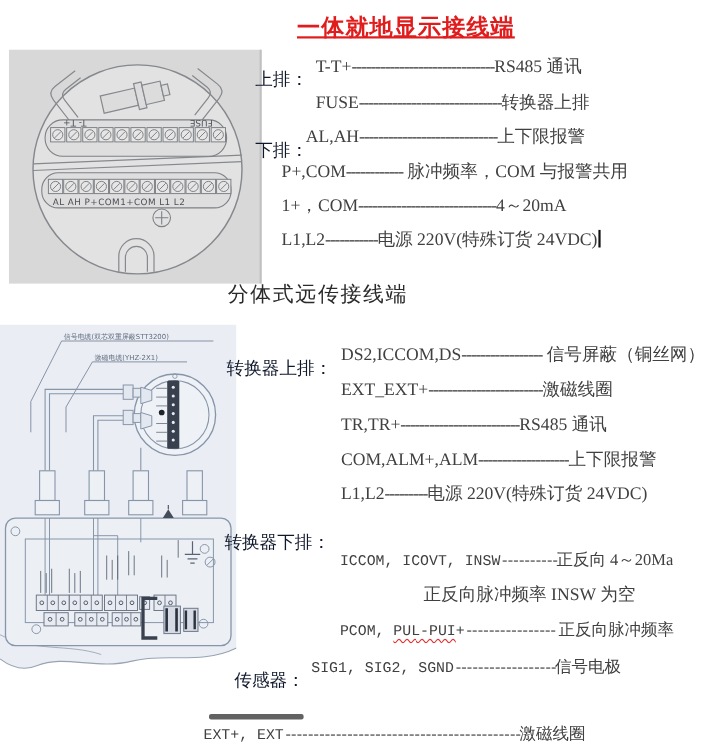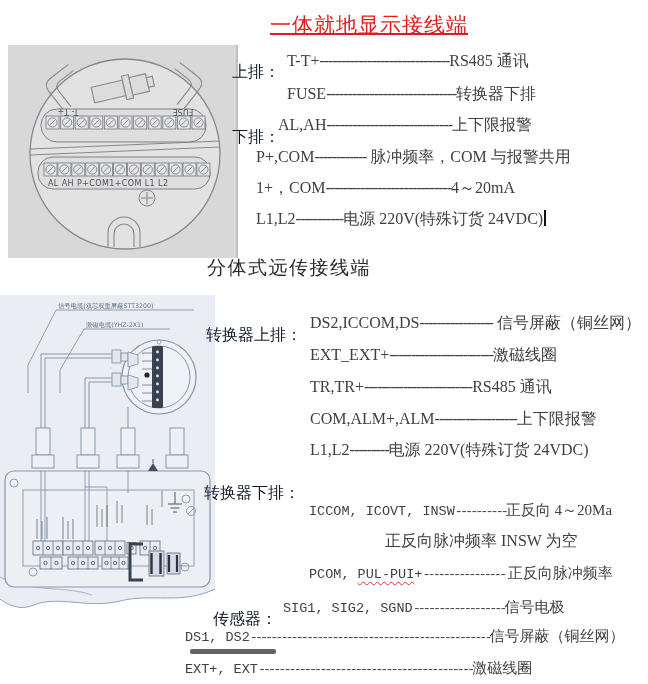--- a/index.html
+++ b/index.html
@@ -1,18 +1,18 @@
 <!DOCTYPE html>
 <html><head>
 <meta charset="utf-8">
 <style>
   html,body{margin:0;padding:0;background:#fff;}
   .page{position:relative;width:648px;height:684px;background:#ffffff;overflow:hidden;
         font-family:"Liberation Serif",serif;color:#1c1c1c;}
-  .t1{position:absolute;left:270px;top:11px;font-size:21px;font-weight:400;color:#e01c1c;
+  .t1{position:absolute;left:270px;top:11px;font-size:21px;font-weight:700;color:#e01c1c;
       text-decoration:underline;text-decoration-thickness:2px;letter-spacing:1px;white-space:pre;}
   .t2{position:absolute;left:207px;top:255px;font-size:19px;color:#2a2a2a;letter-spacing:1.5px;white-space:pre;}
   .lbl{position:absolute;font-size:16px;font-weight:400;white-space:pre;color:#0f172a;margin-top:12px;}
   .row{position:absolute;font-size:16px;line-height:19px;white-space:pre;color:#404040;}
   .dash{letter-spacing:-1px;}
   .mono .code,.mono .dash{font-family:"Liberation Mono",monospace;font-size:13.5px;}
   .mono .dash{letter-spacing:-3px;}
   .mono .desc{font-size:15px;}
   .wavy{text-decoration-line:underline;text-decoration-style:wavy;text-decoration-color:#e03030;
         text-decoration-thickness:1px;text-underline-offset:3px;}
@@ -262,38 +262,37 @@
         <path d="M169,260 V277 M177,260 V277" stroke="#2c323e" stroke-width="2.2"></path>
       </g>
     </g>
   </svg>
 
   <div class="t1">一体就地显示接线端</div>
   <div class="t2">分体式远传接线端</div>
 
   <div class="lbl" style="left:232px;top:50px">上排：</div>
   <div class="row" style="left:287px;top:51px"><span class="code">T-T+</span><span class="dash">------------------------------</span><span class="desc">RS485 通讯</span></div>
-  <div class="row" style="left:287px;top:84px"><span class="code">FUSE</span><span class="dash">------------------------------</span><span class="desc">转换器下排</span></div>
+  <div class="row" style="left:287px;top:84px"><span class="code">FUSE</span><span class="dash">------------------------------</span><span class="desc">转换器上排</span></div>
   <div class="lbl" style="left:232px;top:115px">下排：</div>
   <div class="row" style="left:256px;top:147px"><span class="code">P+,COM</span><span class="dash">------------</span><span class="desc"> 脉冲频率，COM 与报警共用</span></div>
   <div class="row" style="left:278px;top:115px"><span class="code">AL,AH</span><span class="dash">-----------------------------</span><span class="desc">上下限报警</span></div>
   <div class="row" style="left:256px;top:178px"><span class="code">1+，COM</span><span class="dash">-----------------------------</span><span class="desc">4～20mA</span></div>
   <div class="row" style="left:256px;top:209px"><span class="code">L1,L2</span><span class="dash">-----------</span><span class="desc">电源 220V(特殊订货 24VDC)</span><span class="caret"></span></div>
 
   <div class="lbl" style="left:206px;top:313px">转换器上排：</div>
   <div class="row" style="left:310px;top:313px"><span class="code">DS2,ICCOM,DS</span><span class="dash">-----------------</span><span class="desc"> 信号屏蔽（铜丝网）</span></div>
   <div class="row" style="left:310px;top:345px"><span class="code">EXT_EXT+</span><span class="dash">------------------------</span><span class="desc">激磁线圈</span></div>
   <div class="row" style="left:310px;top:377px"><span class="code">TR,TR+</span><span class="dash">-------------------------</span><span class="desc">RS485 通讯</span></div>
   <div class="row" style="left:310px;top:409px"><span class="code">COM,ALM+,ALM</span><span class="dash">-------------------</span><span class="desc">上下限报警</span></div>
   <div class="row" style="left:310px;top:440px"><span class="code">L1,L2</span><span class="dash">---------</span><span class="desc">电源 220V(特殊订货 24VDC)</span></div>
 
   <div class="lbl" style="left:204px;top:471px">转换器下排：</div>
   <div class="row mono" style="left:309px;top:500px"><span class="code">ICCOM, ICOVT, INSW</span><span class="dash">----------</span><span class="desc">正反向 4～20Ma</span></div>
   <div class="row" style="left:385px;top:531px"><span class="desc">正反向脉冲频率 INSW 为空</span></div>
   <div class="row mono" style="left:309px;top:563px"><span class="code">PCOM, </span><span class="code wavy">PUL-PUI</span><span class="code">+</span><span class="dash">----------------</span><span class="desc"> 正反向脉冲频率</span></div>
 
   <div class="lbl" style="left:213px;top:597px">传感器：</div>
   <div class="row mono" style="left:283px;top:597px"><span class="code">SIG1, SIG2, SGND</span><span class="dash">------------------</span><span class="desc">信号电极</span></div>
-  <div class="row mono" style="left:185px;top:626px"><span class="code">DS1, DS2</span><span class="dash">-----------------------------------------------</span><span class="desc">信号屏蔽（铜丝网）</span></div>
   <div class="row mono" style="left:185px;top:658px"><span class="code">EXT+, EXT</span><span class="dash">------------------------------------------</span><span class="desc">激磁线圈</span></div>
 
   <div class="artifact"></div>
 </div>
 
 </body></html>

